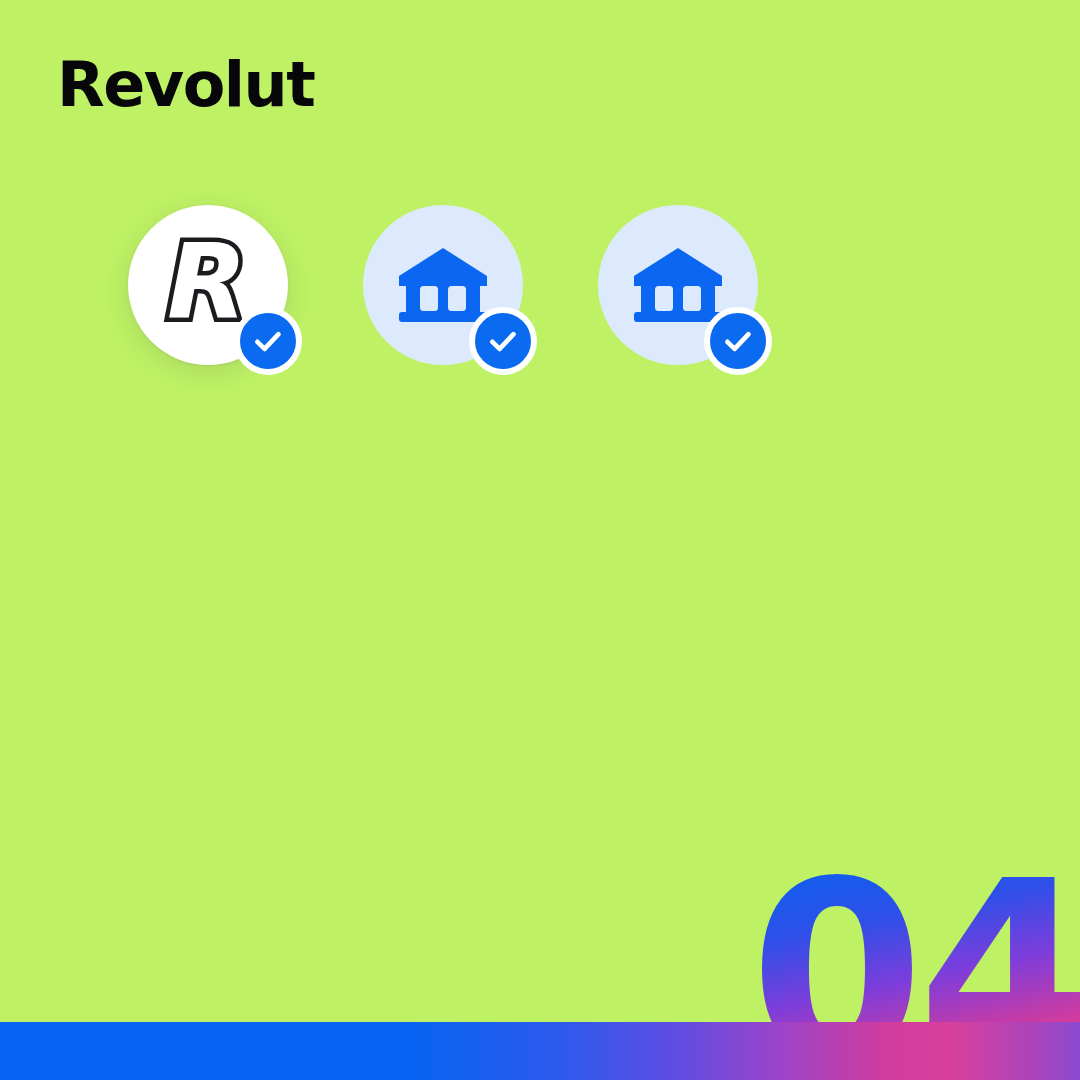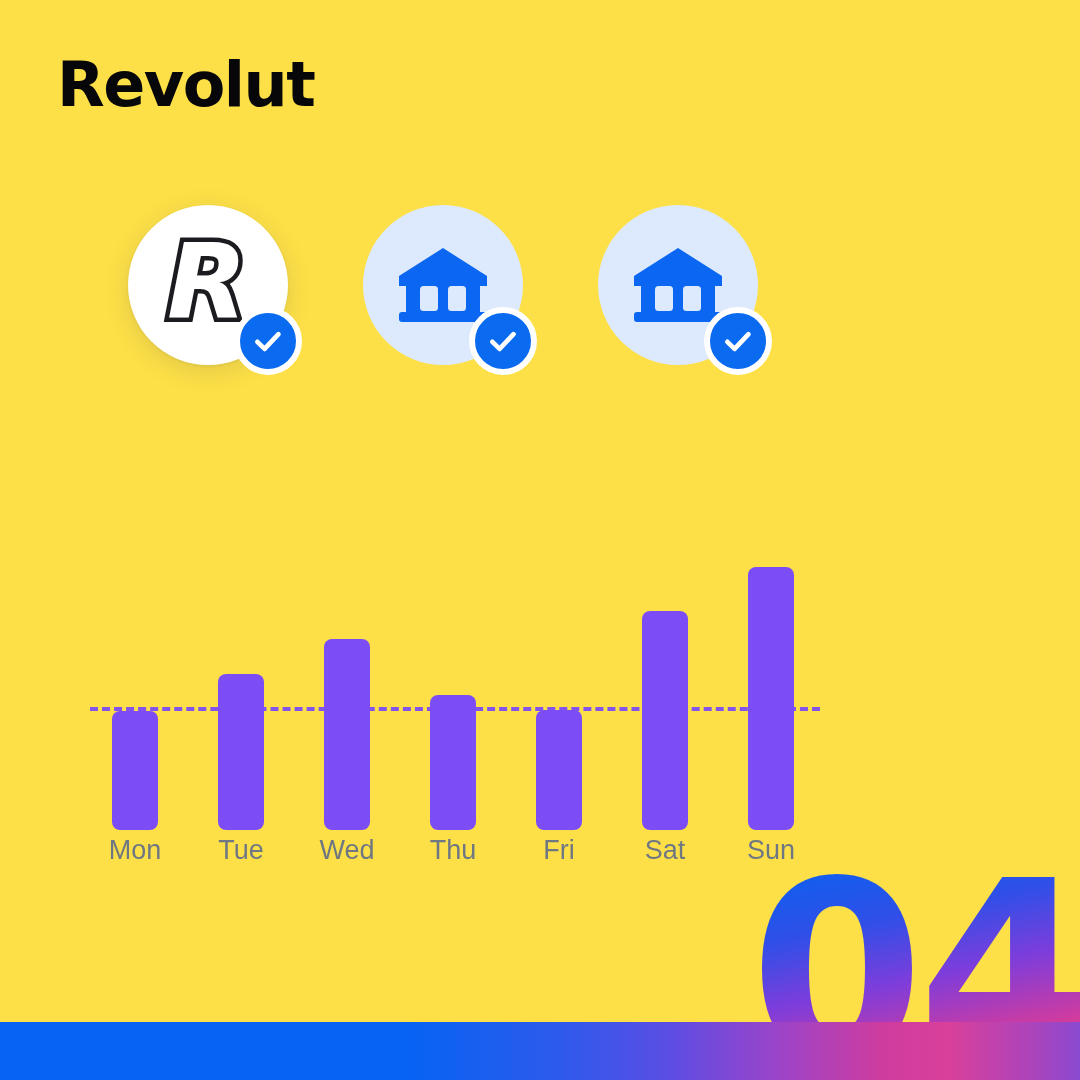--- a/index.html
+++ b/index.html
@@ -13,21 +13,21 @@
     font-family: "Liberation Sans", sans-serif;
     overflow: hidden;
     position: relative;
   }
 
   .canvas {
     position: absolute;
     inset: 0;
     width: 1080px;
     height: 1080px;
-    background: #fde047;
+    background: #bef264;
     overflow: hidden;
   }
 
   
   .brand {
     position: absolute;
     left: 57px;
     top: 54px;
     font-size: 62px;
     line-height: 1;
@@ -231,39 +231,18 @@
       </div>
       <div class="check-badge">
         <svg width="34" height="34" viewBox="0 0 24 24" aria-hidden="true">
           <path d="M4.5 12.6 L9.6 17.6 L19.4 7.2" fill="none" stroke="#ffffff" stroke-width="3.3" stroke-linecap="round" stroke-linejoin="round"></path>
         </svg>
       </div>
     </div>
 
   </div>
 
-  <div class="chart">
-    <div class="plot" id="plot">
-      <div class="refline" id="refline" style="bottom: 119px; border-top-color: rgb(124, 77, 245);"></div>
-    <div class="bar" style="left: 22px; height: 119px; width: 46px; background: rgb(124, 77, 245);"></div>
-        <div class="bar" style="left: 128px; height: 156px; width: 46px; background: rgb(124, 77, 245);"></div>
-        <div class="bar" style="left: 234px; height: 191px; width: 46px; background: rgb(124, 77, 245);"></div>
-        <div class="bar" style="left: 340px; height: 135px; width: 46px; background: rgb(124, 77, 245);"></div>
-        <div class="bar" style="left: 446px; height: 120px; width: 46px; background: rgb(124, 77, 245);"></div>
-        <div class="bar" style="left: 552px; height: 219px; width: 46px; background: rgb(124, 77, 245);"></div>
-        <div class="bar" style="left: 658px; height: 263px; width: 46px; background: rgb(124, 77, 245);"></div>
-      </div>
-    <div class="axis" id="axis">
-        <div class="axis-label" style="left: -10px;">Mon</div>
-        <div class="axis-label" style="left: 96px;">Tue</div>
-        <div class="axis-label" style="left: 202px;">Wed</div>
-        <div class="axis-label" style="left: 308px;">Thu</div>
-        <div class="axis-label" style="left: 414px;">Fri</div>
-        <div class="axis-label" style="left: 520px;">Sat</div>
-        <div class="axis-label" style="left: 626px;">Sun</div>
-      </div>
-  </div>
 
   <div class="bignum">04</div>
 
   <div class="bottombar"></div>
 
 </div>
 
 </body></html>

